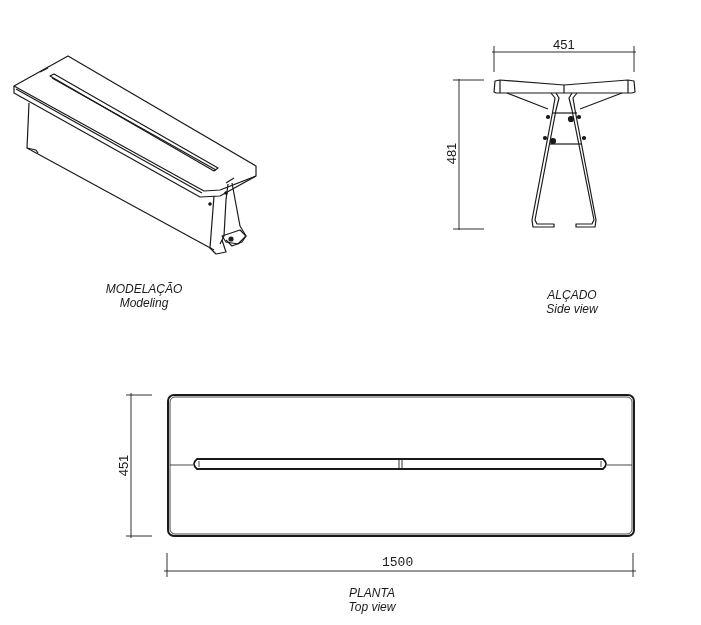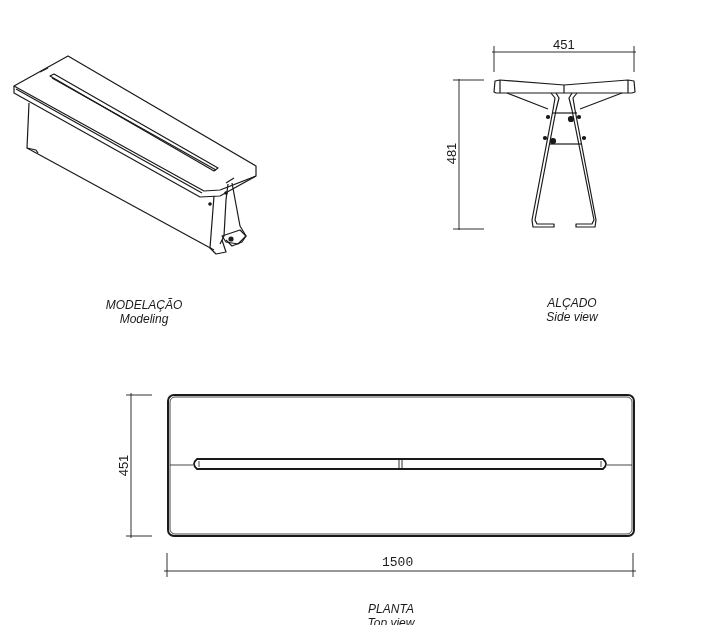--- a/index.html
+++ b/index.html
@@ -1,18 +1,18 @@
 <!DOCTYPE html>
 <html><head>
   <meta charset="utf-8">
   <style>
     html, body { margin: 0; padding: 0; background: #ffffff; }
     body { width: 701px; height: 625px; position: relative; overflow: hidden; font-family: "Liberation Sans", sans-serif; color: #1a1a1a; }
     svg.drawing { position: absolute; left: 0; top: 0; }
-    .caption { position: absolute; text-align: center; font-style: italic; font-size: 12px; line-height: 14px; color: #1a1a1a; margin-top: 16px; }
+    .caption { position: absolute; text-align: center; font-style: italic; font-size: 12px; line-height: 14px; color: #1a1a1a; }
     .caption .main { display: block; }
     .caption .sub { display: block; }
     .dim { position: absolute; font-size: 13px; color: #1a1a1a; line-height: 13px; }
     .dim.vert { transform: rotate(-90deg); transform-origin: center center; }
   </style>
 </head>
 <body>
 
 <svg class="drawing" width="701" height="625" viewBox="0 0 701 625" xmlns="http://www.w3.org/2000/svg">
 
@@ -103,20 +103,20 @@
 
 <span class="dim" style="left:553px; top:38px;">451</span>
 <span class="dim vert" style="left:441px; top:147px;">481</span>
 <span class="dim vert" style="left:113px; top:459px;">451</span>
 <span class="dim" style="left:382px; top:556px;font-family:Liberation Mono, monospace;">1500</span>
 
 <div class="caption" style="left:94px; top:282px; width:100px;">
   <span class="main">MODELAÇÃO</span>
   <span class="sub">Modeling</span>
 </div>
-<div class="caption" style="left:522px; top:280px; width:100px;font-style:italic;">
+<div class="caption" style="left:522px; top:288px; width:100px;font-style:italic;">
   <span class="main">ALÇADO</span>
   <span class="sub">Side view</span>
 </div>
-<div class="caption" style="left:341px; top:586px; width:100px;">
+<div class="caption" style="left:322px; top:586px; width:100px;">
   <span class="main">PLANTA</span>
   <span class="sub">Top view</span>
 </div>
 
 </body></html>

